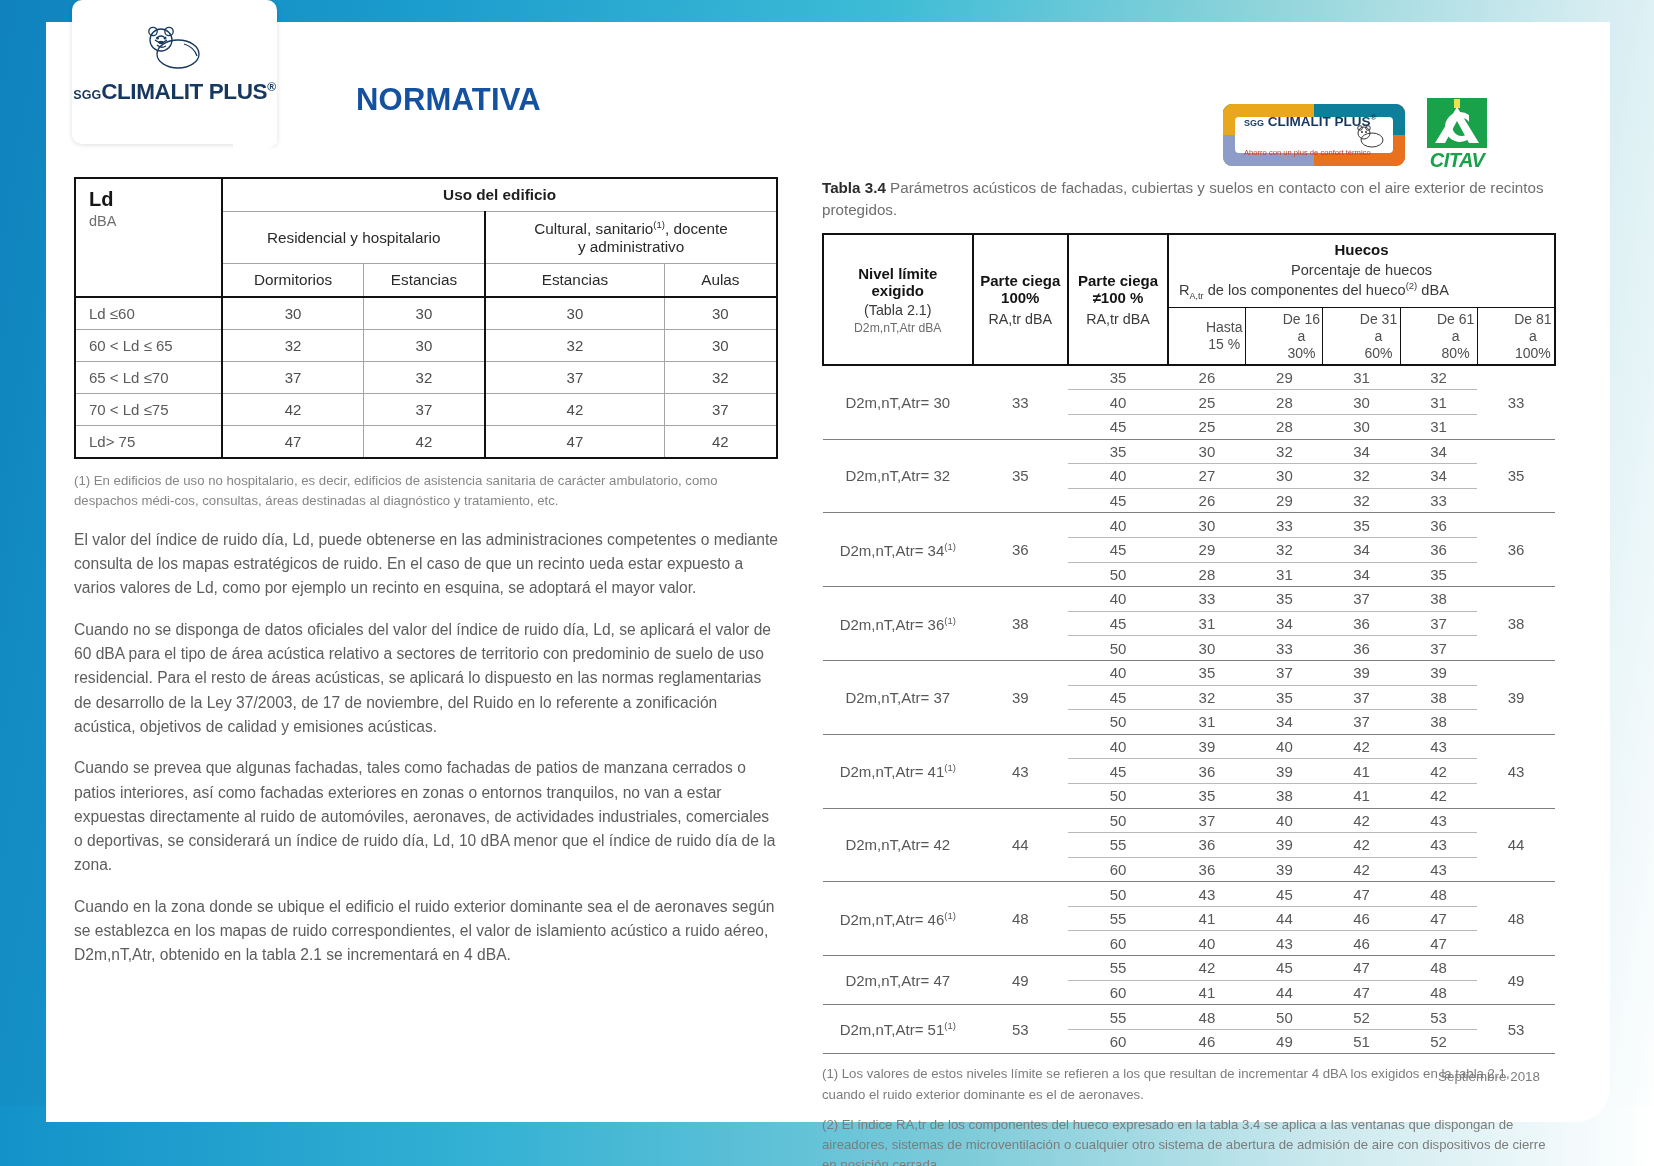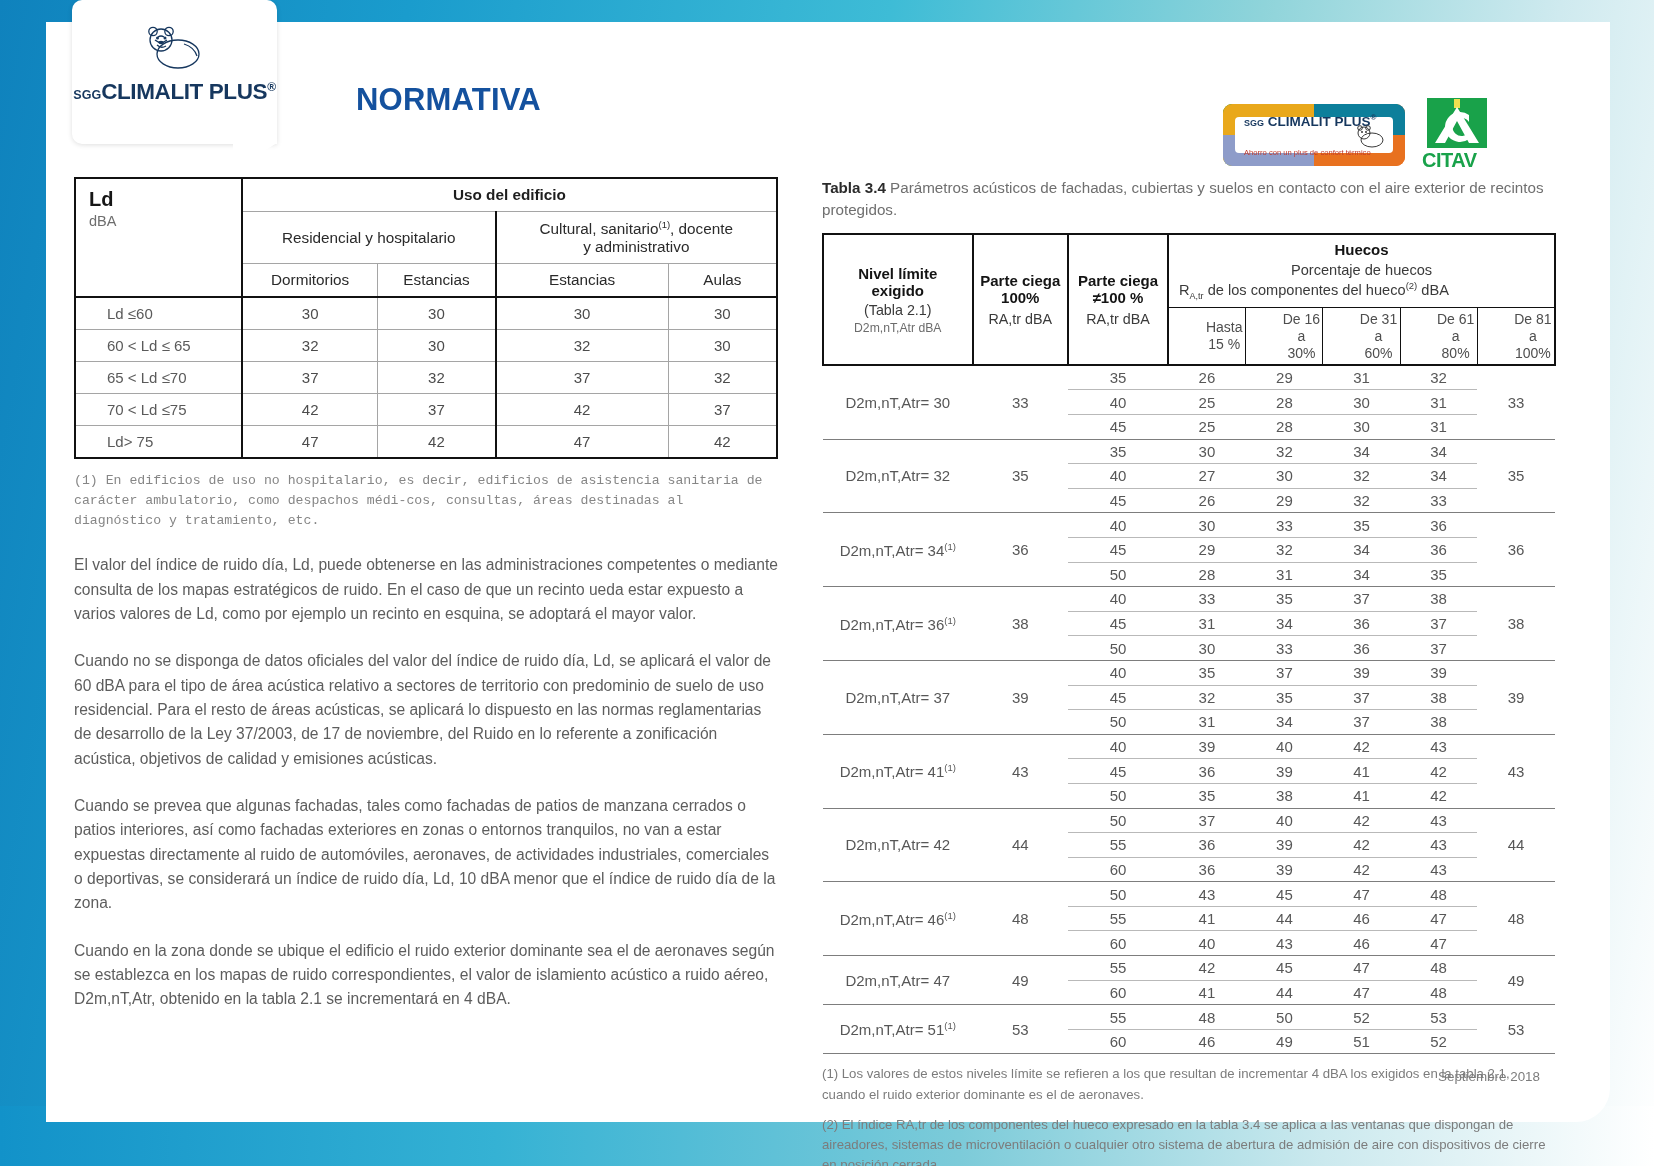--- a/index.html
+++ b/index.html
@@ -102,21 +102,21 @@
   #climalit-inner .line1 {
     font-size: 13.5px; font-weight: bold; color: #16375e; white-space: nowrap;
   }
   #climalit-inner .line1 .sgg { font-size: 9px; }
   #climalit-inner .line1 .reg { font-size: 8px; vertical-align: super; }
   #climalit-inner .line2 {
     font-size: 7.6px; color: #c0392b; margin-top: 19px; white-space: nowrap;
   }
   #climalit-inner .minibear { position:absolute; right: 8px; top: 8px; width: 30px; height: 24px; }
 
-  #citav-logo { width: 70px; text-align: left; }
+  #citav-logo { width: 70px; text-align: center; font-style: italic; }
   #citav-square {
     width: 60px; height: 50px; margin: 0 auto;
     background: #19a24a; position: relative;
   }
   #citav-word {
     font-size: 20px; font-weight: bold; color: #19a24a;
     letter-spacing: -0.5px; margin-top: 1px;
   }
 
   
@@ -139,38 +139,37 @@
   #t21 { font-size: 15px; color: #4c4c4c; }
   #t21 td, #t21 th { border: 1px solid #a5a5a5; text-align: center; font-weight: normal; padding: 7px 4px; }
   #t21 .hdr { color: #1e1e1e; font-weight: bold; font-size: 15.3px; }
   #t21 .hdr-plain { color: #2a2a2a; font-weight: normal; font-size: 15.3px; }
   #t21 .ld-cell {
     text-align: left; padding-left: 13px; vertical-align: top;
     padding-top: 9px;
   }
   #t21 .ld-cell .big { font-size: 20px; font-weight: bold; color: #161616; display: block; }
   #t21 .ld-cell .small { font-size: 14.5px; color: #6e6e6e; display: block; margin-top: 2px; }
-  #t21 .rowlabel { text-align: left; padding-left: 31px; color: #5a5a5a; }
+  #t21 .rowlabel { text-align: left; padding-left: 13px; color: #5a5a5a; }
   #t21 tbody td { height: 27px; }
   .t-outer-top    { border-top: 2px solid #111 !important; border-radius: 12px; }
   .t-outer-bottom { border-bottom: 2px solid #111 !important; }
   .t-outer-left   { border-left: 2px solid #111 !important; }
   .t-outer-right  { border-right: 2px solid #111 !important; }
   .t-thick-b      { border-bottom: 2px solid #111 !important; }
   .t-thick-r      { border-right: 2px solid #111 !important; }
   sup { font-size: 9.5px; }
 
   .footnote {
     font-size: 13.2px; color: #868686; line-height: 1.5;
     margin-top: 12px;
-    font-family: Liberation Mono, monospace;
   }
   .body-p {
     font-size: 15.6px; color: #5d5d5d; line-height: 1.56;
-    margin-top: 23px;
+    margin-top: 17px;
   }
 
   
   #t34 { font-size: 14.3px; color: #555; }
   #t34 th, #t34 td {
     border: 1px solid #111; text-align: center; font-weight: normal;
     padding: 3px 2px;
   }
   #t34 .bold { font-weight: bold; color: #141414; font-size: 15px; }
   #t34 .norm { color: #3a3a3a; font-size: 14.3px; }

